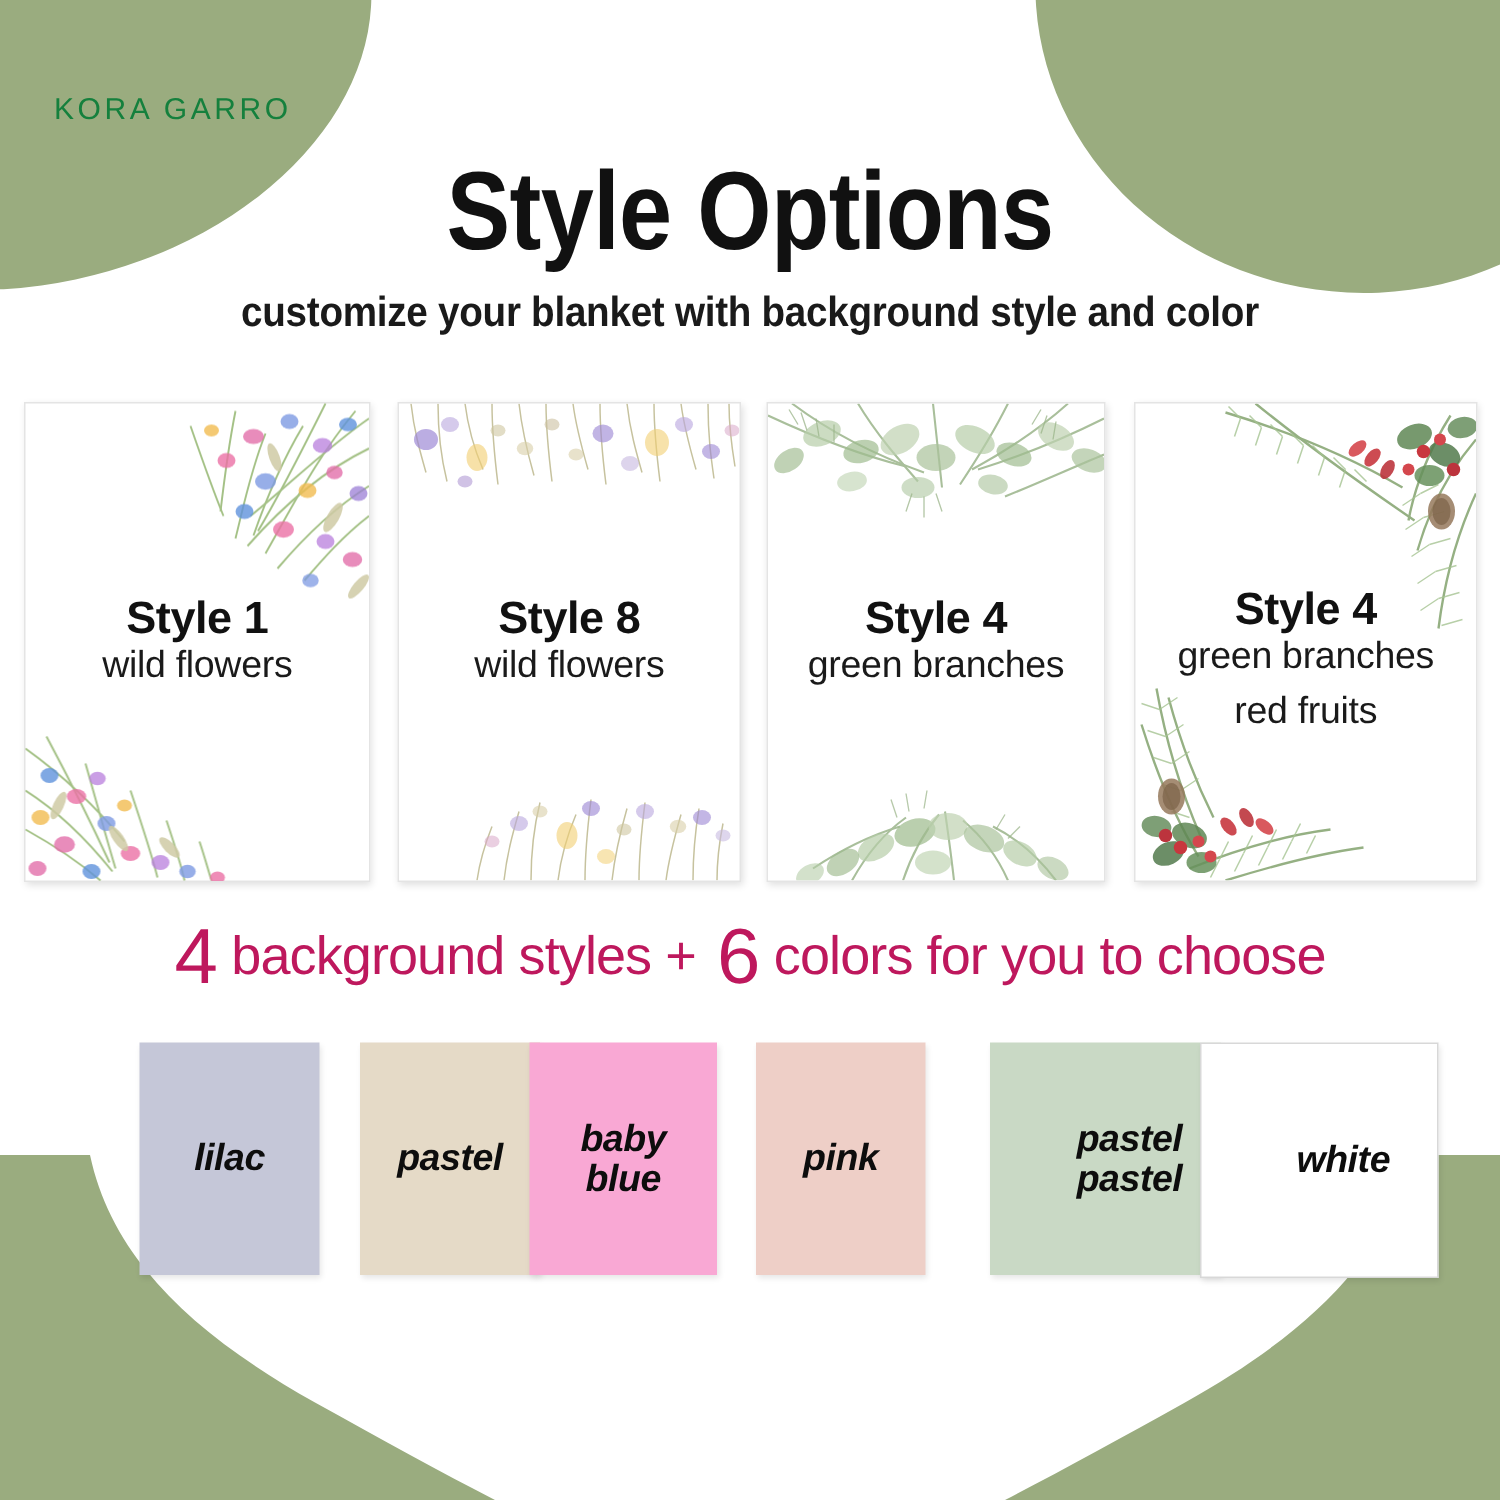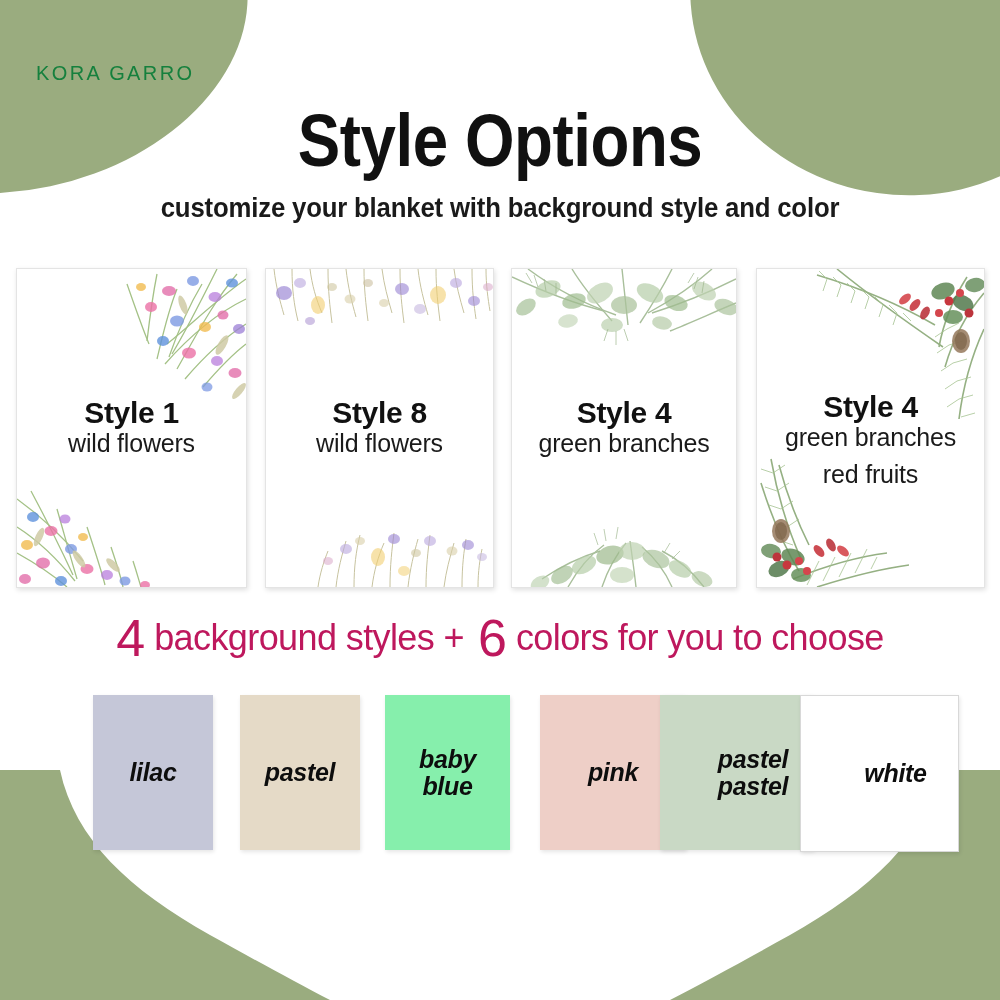--- a/index.html
+++ b/index.html
@@ -400,28 +400,28 @@
   <div id="swatches">
 
     <div class="swatch" style="left:93px;width:120px;background:#c5c7d8;">
       <div class="swatch-label">lilac</div>
     </div>
 
     <div class="swatch" style="left:240px;width:120px;background:#e5dac7;">
       <div class="swatch-label">pastel</div>
     </div>
 
-    <div class="swatch" style="left:385px;width:125px;background:#86efac;">
+    <div class="swatch" style="left:353px;width:125px;background:#f9a8d4;">
       <div class="swatch-label">
         <span>baby</span><br>
         <span>blue</span>
       </div>
     </div>
 
-    <div class="swatch" style="left:540px;width:146px;background:#eecfc7;">
+    <div class="swatch" style="left:504px;width:113px;background:#eecfc7;">
       <div class="swatch-label">pink</div>
     </div>
 
     <div class="swatch" style="left:660px;width:122px;background:#c9d9c5;padding-left:32px;">
       <div class="swatch-label">
         <span>pastel</span><br>
         <span>pastel</span>
       </div>
     </div>
 

